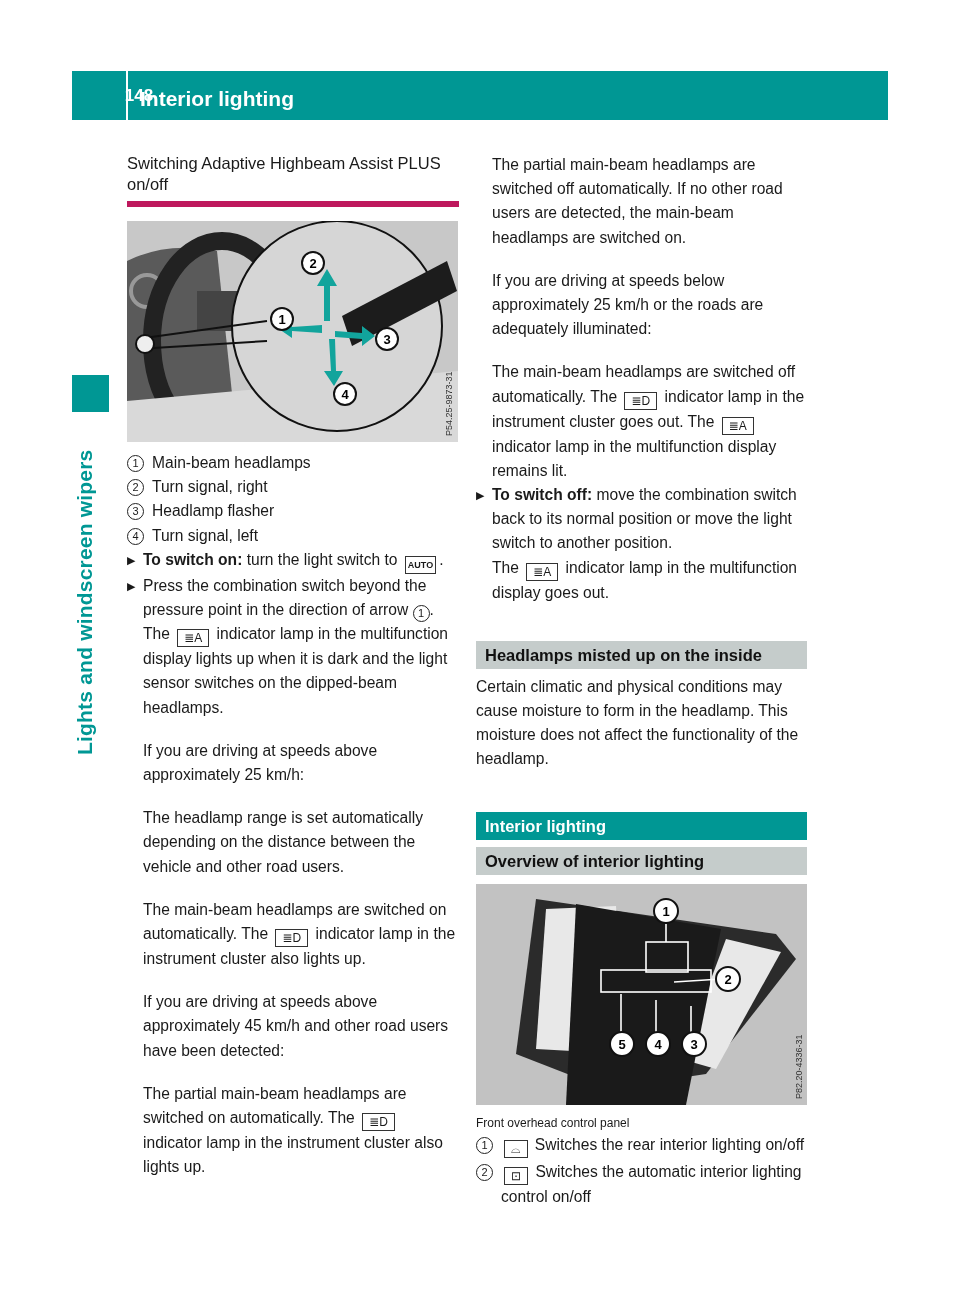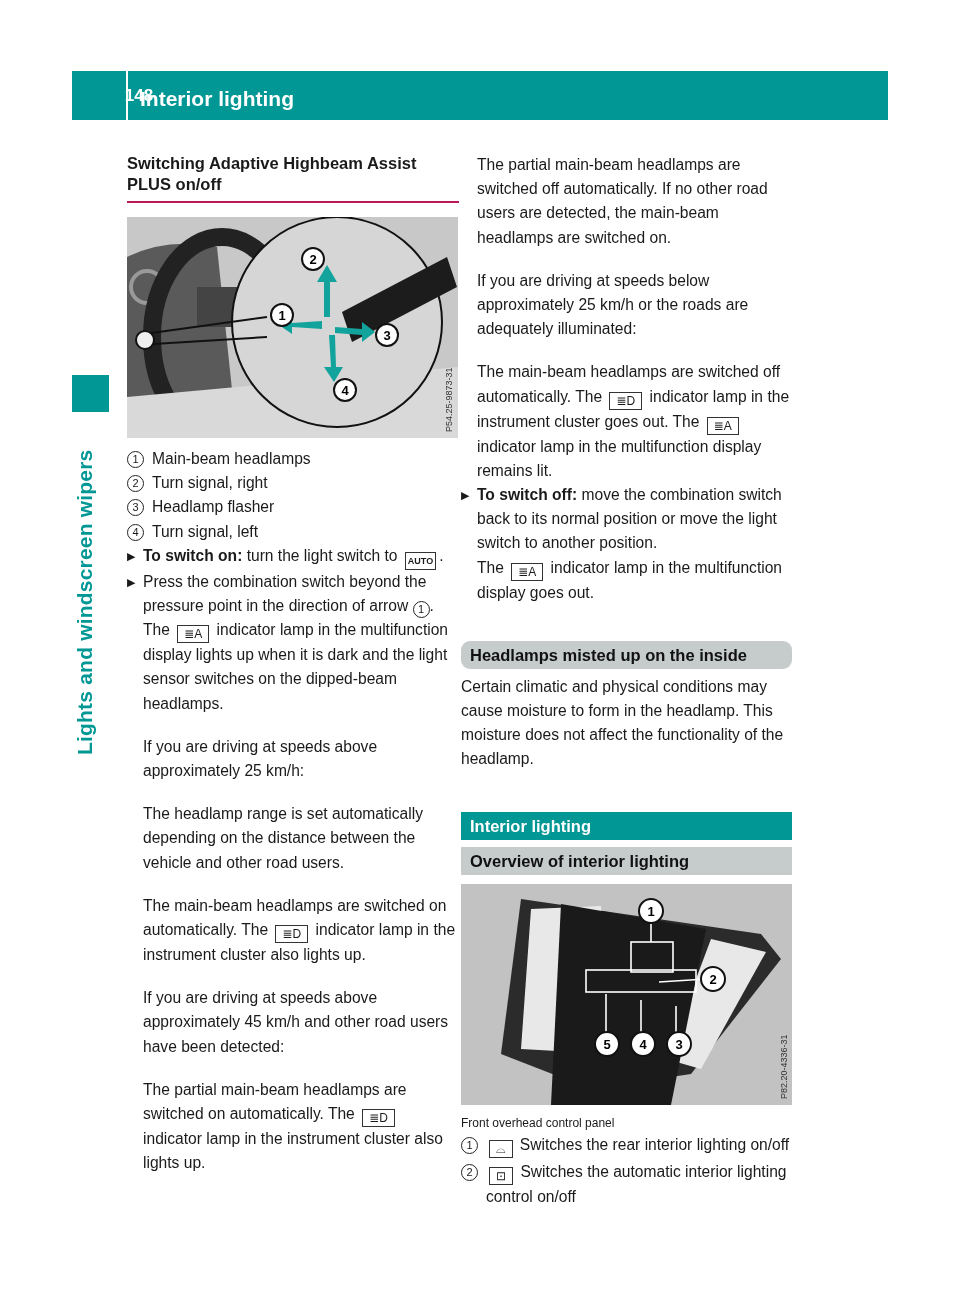--- a/index.html
+++ b/index.html
@@ -9,23 +9,23 @@
   .header-bar { position: absolute; left: 72px; top: 71px; width: 816px; height: 49px; background: #009794; }
   .header-page { position: absolute; left: 0; top: 0; width: 52px; height: 49px; color: #fff; font-weight: bold; font-size: 17px; line-height: 49px; text-align: center; padding-top: 0; margin-left: 41px; }
   .header-divider { position: absolute; left: 54px; top: 0; width: 2px; height: 49px; background: #ffffff; }
   .header-title { position: absolute; left: 68px; top: 0; height: 49px; line-height: 55px; color: #fff; font-weight: bold; font-size: 21px; }
 
   .side-tab { position: absolute; left: 72px; top: 375px; width: 37px; height: 37px; background: #009794; }
   .side-text { position: absolute; left: 73px; top: 755px; transform-origin: 0 0; transform: rotate(-90deg); white-space: nowrap; color: #009794; font-weight: bold; font-size: 21px; letter-spacing: 0.2px; }
 
   .col { position: absolute; font-size: 15.6px; line-height: 24.2px; }
   .col-left { left: 127px; top: 153px; width: 332px; }
-  .col-right { left: 461px; top: 153px; width: 331px; }
+  .col-right { left: 476px; top: 153px; width: 331px; }
 
-  .sec-title { font-weight: bold; font-size: 16.5px; line-height: 21px; padding-bottom: 6px; border-bottom: 2px solid #be185d; margin-bottom: 14px; }
+  .sec-title { font-weight: normal; font-size: 16.5px; line-height: 21px; padding-bottom: 6px; border-bottom: 6px solid #be185d; margin-bottom: 14px; }
   .figure { width: 331px; height: 221px; position: relative; overflow: hidden; background: #c9c9c9; }
   .figure svg { display: block; }
 
   .legend { margin-top: 9px; }
   .legend-item { display: flex; }
   .num { display: inline-block; width: 17px; height: 17px; border: 1.3px solid #222; border-radius: 50%; font-size: 11px; line-height: 15px; text-align: center; margin-top: 4px; margin-right: 8px; flex: 0 0 auto; }
   .num-inline { display: inline-block; width: 17px; height: 17px; border: 1.3px solid #222; border-radius: 50%; font-size: 11px; line-height: 15px; text-align: center; vertical-align: -2px; }
   .step { display: flex; }
   .step .arrow { flex: 0 0 16px; font-size: 11px; line-height: 24px; }
   .step .body { flex: 1; }
@@ -136,21 +136,21 @@
     <div class="para"><span>The main-beam headlamps are switched off automatically. The </span><span class="sym">≣D</span><span> indicator lamp in the instrument cluster goes out. The </span><span class="sym">≣A</span><span> indicator lamp in the multifunction display remains lit.</span></div>
   </div>
   <div class="step">
     <span class="arrow">▶</span>
     <div class="body">
       <span class="bold">To switch off:</span><span> move the combination switch back to its normal position or move the light switch to another position.</span><br>
       <span>The</span> <span class="sym">≣A</span><span> indicator lamp in the multifunction display goes out.</span>
     </div>
   </div>
 
-  <div class="grey-bar" style="margin-top:36px;border-radius:9px;">Headlamps misted up on the inside</div>
+  <div class="grey-bar" style="margin-top:36px;">Headlamps misted up on the inside</div>
   <div style="margin-top:6px;">Certain climatic and physical conditions may cause moisture to form in the headlamp. This moisture does not affect the functionality of the headlamp.</div>
 
   <div class="teal-bar" style="margin-top:40px;">Interior lighting</div>
   <div class="grey-bar" style="margin-top:7px;">Overview of interior lighting</div>
 
   <div class="figure" style="margin-top:9px;">
     <svg width="331" height="221" viewBox="0 0 331 221">
       <rect width="331" height="221" fill="#c2c2c2"></rect>
       <path d="M60 15 L300 50 L320 75 L230 190 L130 205 L40 170 Z" fill="#2b2b2b"></path>
       <path d="M70 25 L140 22 L150 170 L60 165 Z" fill="#e8e8e8"></path>

